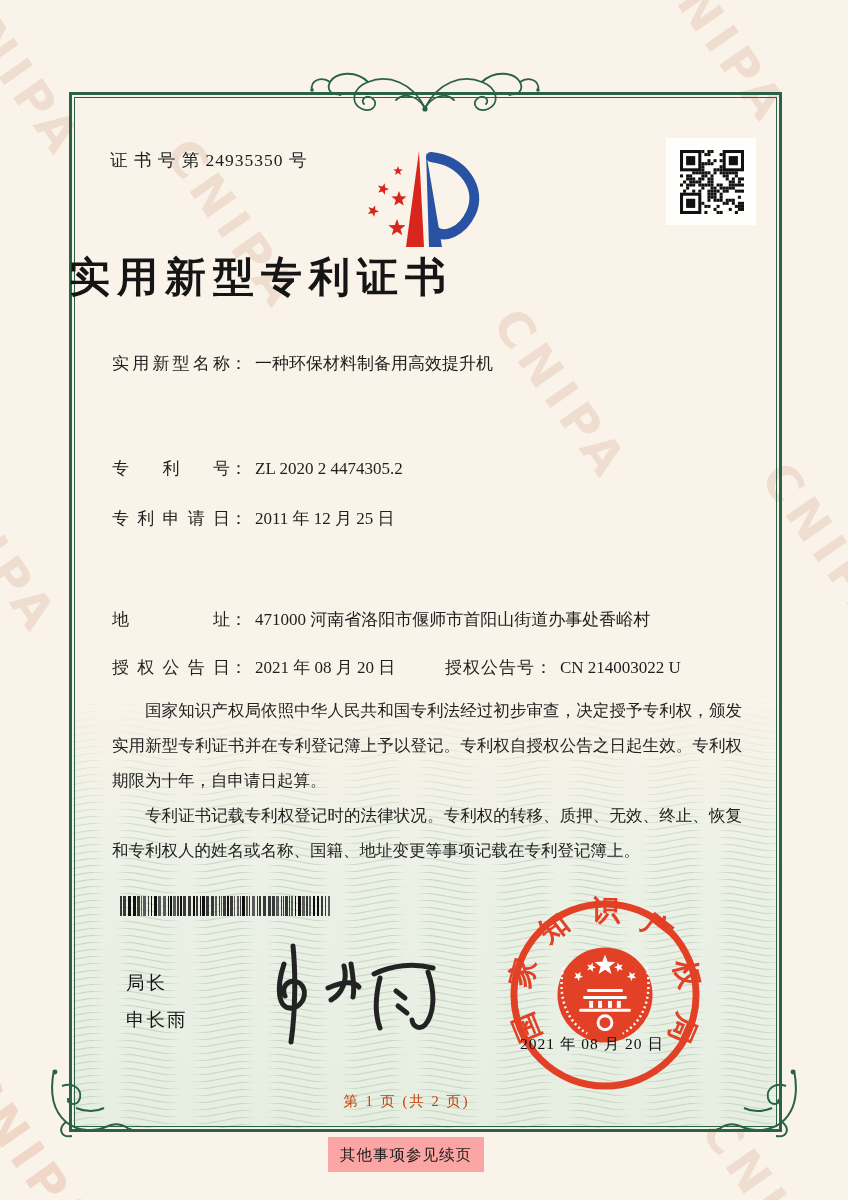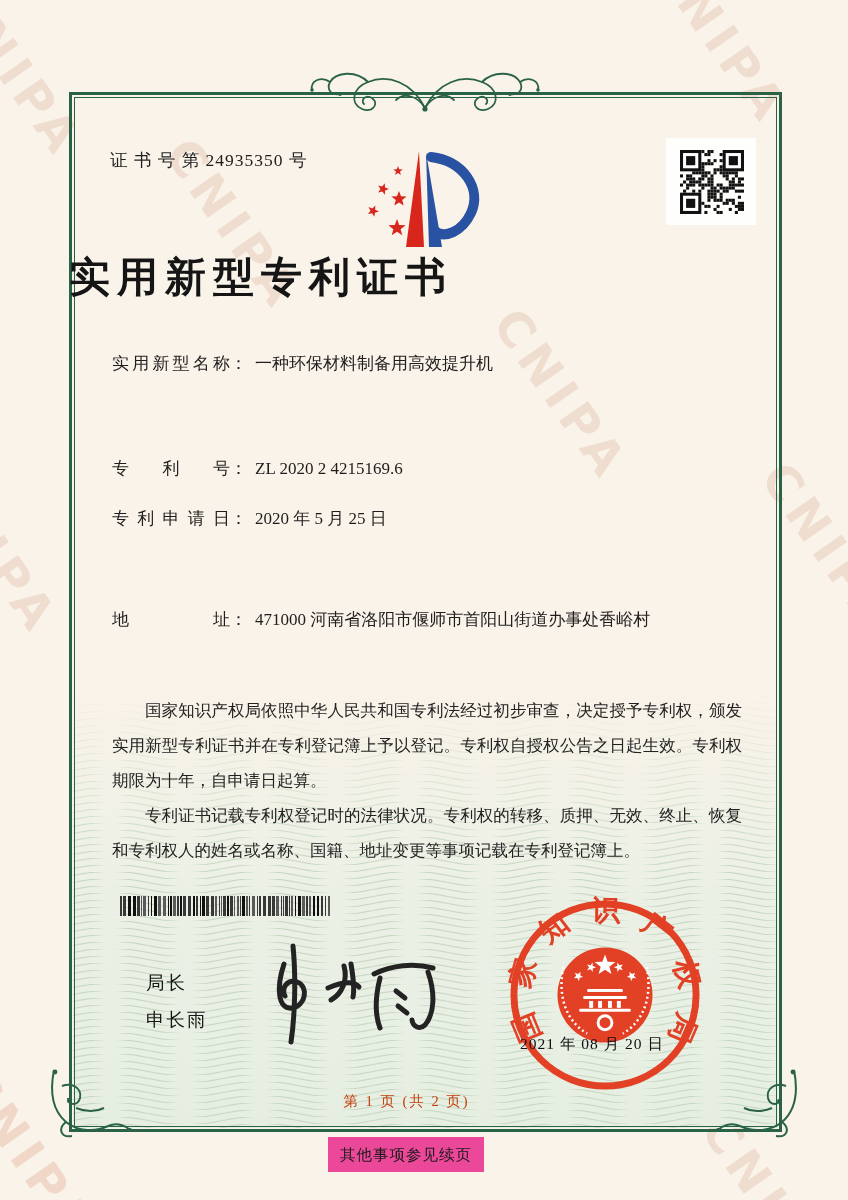--- a/index.html
+++ b/index.html
@@ -37,30 +37,30 @@
   .fcolon{display:inline-block;margin-right:8px;}
   .grant2{position:absolute;left:333px;top:0;}
   .grant2 .flabel{width:auto;letter-spacing:1px;}
 
   .body-text{left:112px;top:693px;width:630px;font-size:16.5px;line-height:35px;
              text-align:justify;color:#222;}
   .body-text p{margin:0;text-indent:2em;}
 
   .barcode{left:120px;top:896px;width:216px;height:20px;}
 
-  .signer{left:126px;font-size:18.5px;letter-spacing:2px;color:#161616;font-family:"Liberation Sans","DejaVu Sans",sans-serif;margin-left:20px;}
+  .signer{left:126px;font-size:18.5px;letter-spacing:2px;color:#161616;font-family:"Liberation Sans","DejaVu Sans",sans-serif;}
   .signature{left:246px;top:936px;width:218px;height:112px;}
 
   .seal{left:506px;top:896px;width:198px;height:198px;z-index:6;opacity:.96;}
   .seal-date{left:520px;top:1034px;width:200px;font-size:15.5px;letter-spacing:1px;
              color:#101010;z-index:7;white-space:nowrap;}
 
   .page-footer{left:69px;top:1092px;width:675px;text-align:center;font-size:14.5px;letter-spacing:2px;color:#c2410c;}
 
-  .note-box{left:328px;top:1137px;width:156px;height:35px;background:#ec4899;
+  .note-box{left:328px;top:1137px;width:156px;height:35px;background:#fca5a5;
             text-align:center;line-height:35px;font-size:15.5px;letter-spacing:1px;color:#1a1a1a;z-index:6;}
 
   .qr-patch{left:666px;top:138px;width:90px;height:87px;background:#fefefc;}
   .qr{left:680px;top:150px;width:64px;height:64px;}
 </style>
 </head>
 <body>
 
 <div class="page">
 
@@ -299,27 +299,33 @@
         <rect fill="#fff" x="3" y="45" width="15" height="15"></rect>
         <rect x="6" y="48" width="9" height="9"></rect>
       </svg>
 
     <div class="abs title">实用新型专利证书</div>
 
     <div class="abs field" style="top:352px;">
       <span class="flabel">实用新型名称</span><span class="fcolon">：</span><span>一种环保材料制备用高效提升机</span>
     </div>
     <div class="abs field" style="top:457px;">
-      <span class="flabel">专利号</span><span class="fcolon">：</span><span>ZL 2020 2 4215169.6</span>
+      <span class="flabel">专利号</span><span class="fcolon">：</span><span>ZL 2020 2 4474305.2</span>
     </div>
     <div class="abs field" style="top:507px;">
-      <span class="flabel">专利申请日</span><span class="fcolon">：</span><span>2020 年 5 月 25 日</span>
+      <span class="flabel">专利申请日</span><span class="fcolon">：</span><span>2011 年 12 月 25 日</span>
     </div>
     <div class="abs field" style="top:608px;">
       <span class="flabel">地址</span><span class="fcolon">：</span><span>471000 河南省洛阳市偃师市首阳山街道办事处香峪村</span>
+    </div>
+    <div class="abs field" style="top:656px;">
+      <span class="flabel">授权公告日</span><span class="fcolon">：</span><span>2021 年 08 月 20 日</span>
+      <span class="grant2">
+        <span class="flabel">授权公告号</span><span class="fcolon">：</span><span>CN 214003022 U</span>
+      </span>
     </div>
 
     <div class="abs body-text">
       <p>国家知识产权局依照中华人民共和国专利法经过初步审查，决定授予专利权，颁发实用新型专利证书并在专利登记簿上予以登记。专利权自授权公告之日起生效。专利权期限为十年，自申请日起算。</p>
       <p>专利证书记载专利权登记时的法律状况。专利权的转移、质押、无效、终止、恢复和专利权人的姓名或名称、国籍、地址变更等事项记载在专利登记簿上。</p>
     </div>
 
     <svg class="abs barcode" viewBox="0 0 216 20" preserveAspectRatio="none">
         <rect x="0" y="0" width="2" height="20" fill="#383838"></rect>
         <rect x="3" y="0" width="3" height="20" fill="#383838"></rect>

